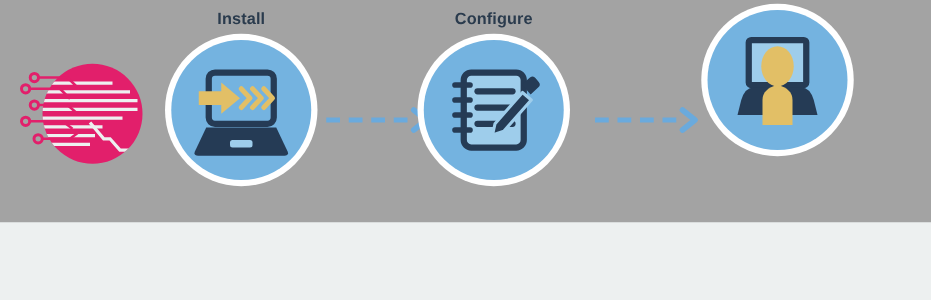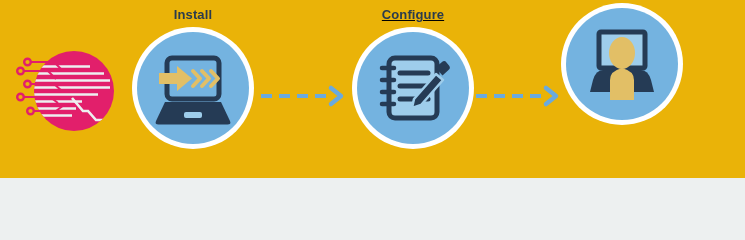--- a/index.html
+++ b/index.html
@@ -10,41 +10,41 @@
     width: 745px;
     height: 178px;
     background: #edf0f0;
     font-family: "Liberation Sans", sans-serif;
     overflow: hidden;
   }
   #stage {
     position: relative;
     width: 745px;
     height: 178px;
-    background: #eab308;
+    background: #a3a3a3;
   }
 
   
   .brand-logo {
     position: absolute;
     left: 10px;
     top: 41px;
     width: 108px;
     height: 100px;
   }
 
   
   .step {
     position: absolute;
     top: 8px;
     width: 130px;
     text-align: center;
   }
   .step-1 { left: 128px; }
-  .step-2 { left: 348px; text-decoration: underline; }
+  .step-2 { left: 330px; }
   .step-3 { left: 557px; }
 
   .step-label {
     font-size: 13px;
     font-weight: bold;
     color: #2a3b4d;
     letter-spacing: 0.1px;
     line-height: 14px;
     height: 16px;
     margin: 0 0 8px 0;

